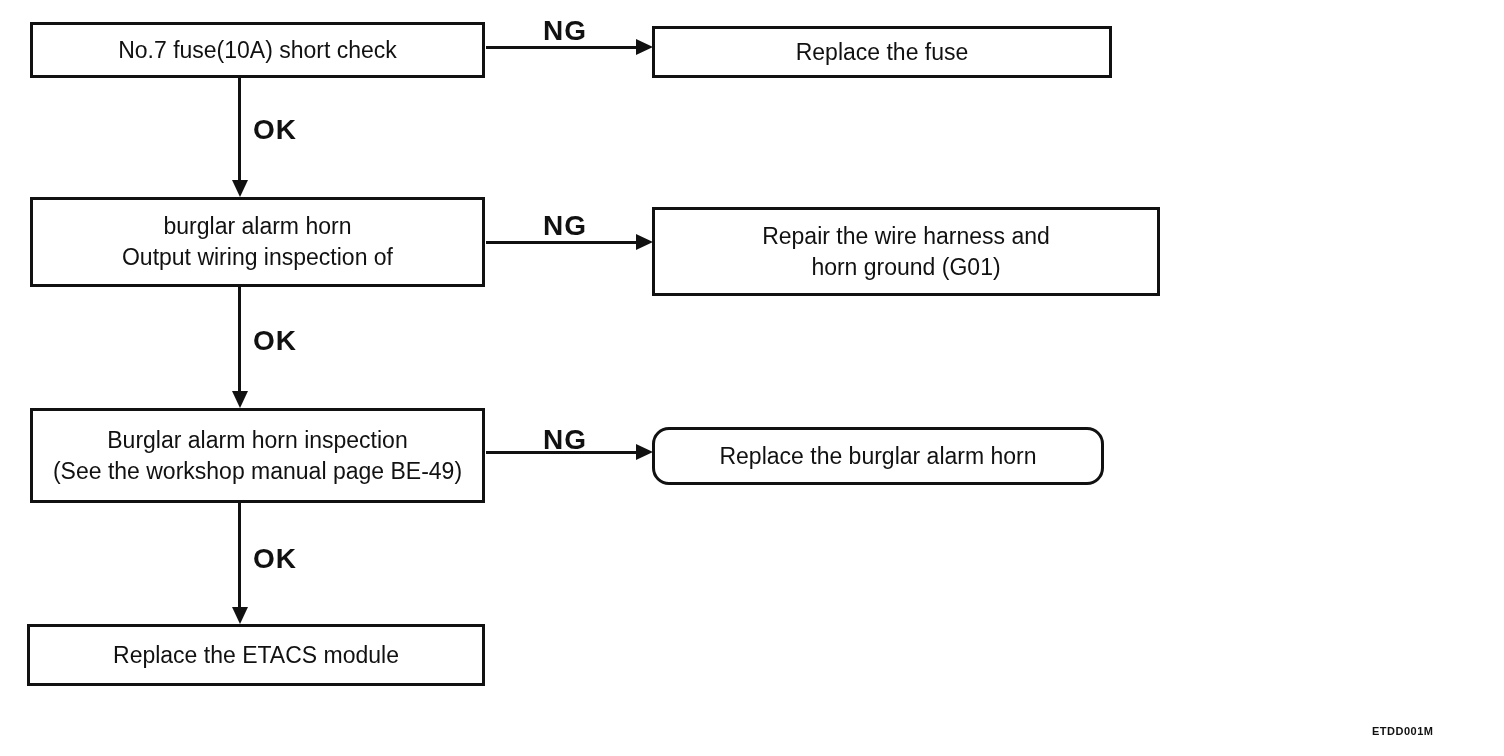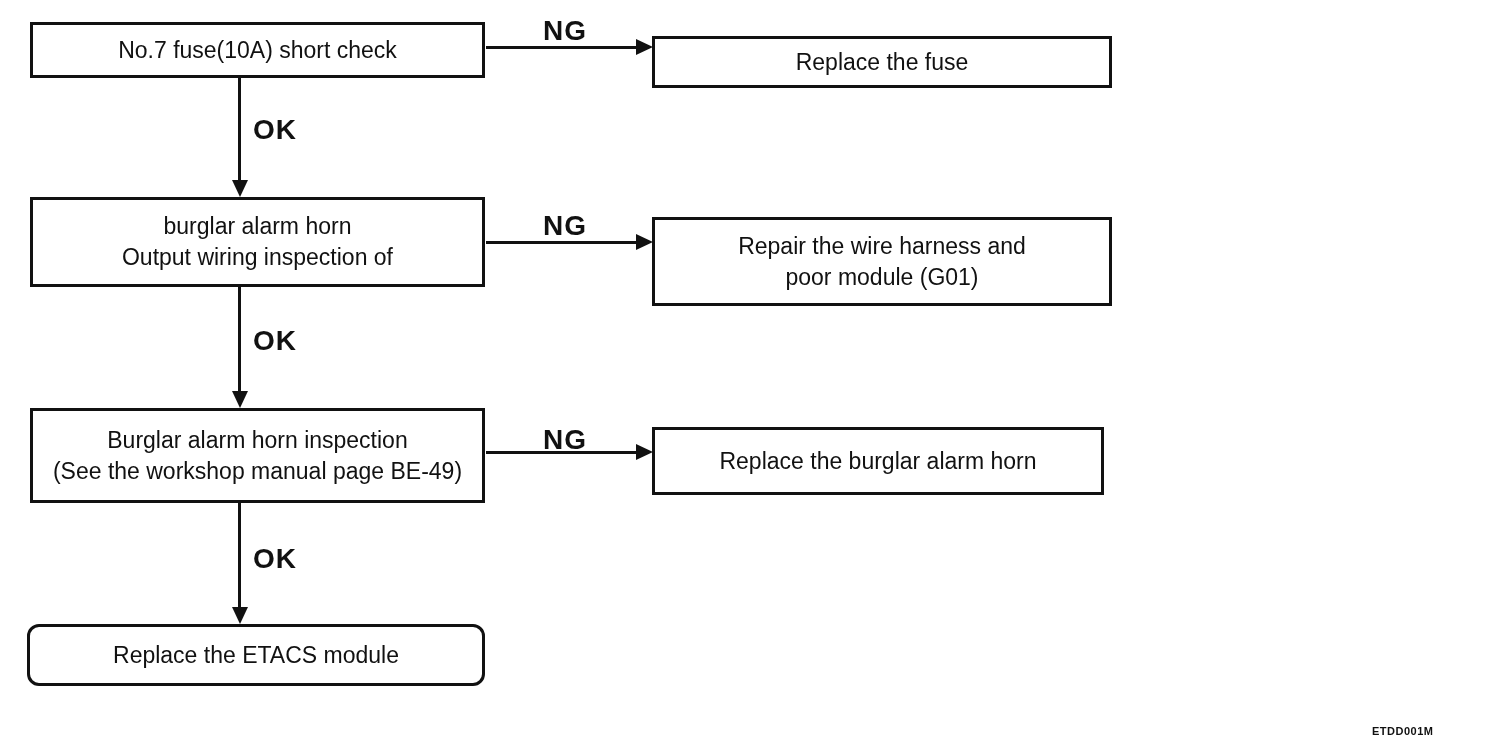--- a/index.html
+++ b/index.html
@@ -66,60 +66,60 @@
 
 <div class="canvas">
 
   <div class="box" style="left:30px;top:22px;width:455px;height:56px;">
     <div>No.7 fuse(10A) short check</div>
   </div>
 
   <span class="lbl" style="left:543px;top:15px;">NG</span>
   <div class="hline" style="left:486px;top:46px;width:152px;"></div>
   <div class="arrow-right" style="left:636px;top:39px;"></div>
-  <div class="box" style="left:652px;top:36px;width:460px;height:52px;">
+  <div class="box" style="left:652px;top:26px;width:460px;height:52px;">
     <div>Replace the fuse</div>
   </div>
 
   <div class="vline" style="left:238px;top:78px;height:104px;"></div>
   <div class="arrow-down" style="left:232px;top:180px;"></div>
   <span class="lbl" style="left:253px;top:114px;">OK</span>
 
   <div class="box" style="left:30px;top:197px;width:455px;height:90px;">
     <div>burglar alarm horn</div>
     <div>Output wiring inspection of</div>
   </div>
 
   <span class="lbl" style="left:543px;top:210px;">NG</span>
   <div class="hline" style="left:486px;top:241px;width:152px;"></div>
   <div class="arrow-right" style="left:636px;top:234px;"></div>
-  <div class="box" style="left:652px;top:217px;width:460px;height:89px;">
+  <div class="box" style="left:652px;top:207px;width:508px;height:89px;">
     <div>Repair the wire harness and</div>
-    <div>poor module (G01)</div>
+    <div>horn ground (G01)</div>
   </div>
 
   <div class="vline" style="left:238px;top:287px;height:106px;"></div>
   <div class="arrow-down" style="left:232px;top:391px;"></div>
   <span class="lbl" style="left:253px;top:325px;">OK</span>
 
   <div class="box" style="left:30px;top:408px;width:455px;height:95px;">
     <div>Burglar alarm horn inspection</div>
     <div>(See the workshop manual page BE-49)</div>
   </div>
 
   <span class="lbl" style="left:543px;top:424px;">NG</span>
   <div class="hline" style="left:486px;top:451px;width:152px;"></div>
   <div class="arrow-right" style="left:636px;top:444px;"></div>
-  <div class="box" style="left:652px;top:427px;width:452px;height:68px;">
+  <div class="box" style="left:652px;top:427px;width:452px;height:58px;border-radius:17px;">
     <div>Replace the burglar alarm horn</div>
   </div>
 
   <div class="vline" style="left:238px;top:503px;height:106px;"></div>
   <div class="arrow-down" style="left:232px;top:607px;"></div>
   <span class="lbl" style="left:253px;top:543px;">OK</span>
 
-  <div class="box" style="left:27px;top:624px;width:458px;height:62px;border-radius:12px;">
+  <div class="box" style="left:27px;top:624px;width:458px;height:62px;">
     <div>Replace the ETACS module</div>
   </div>
 
   <span class="figcode">ETDD001M</span>
 
 </div>
 
 </body></html>

